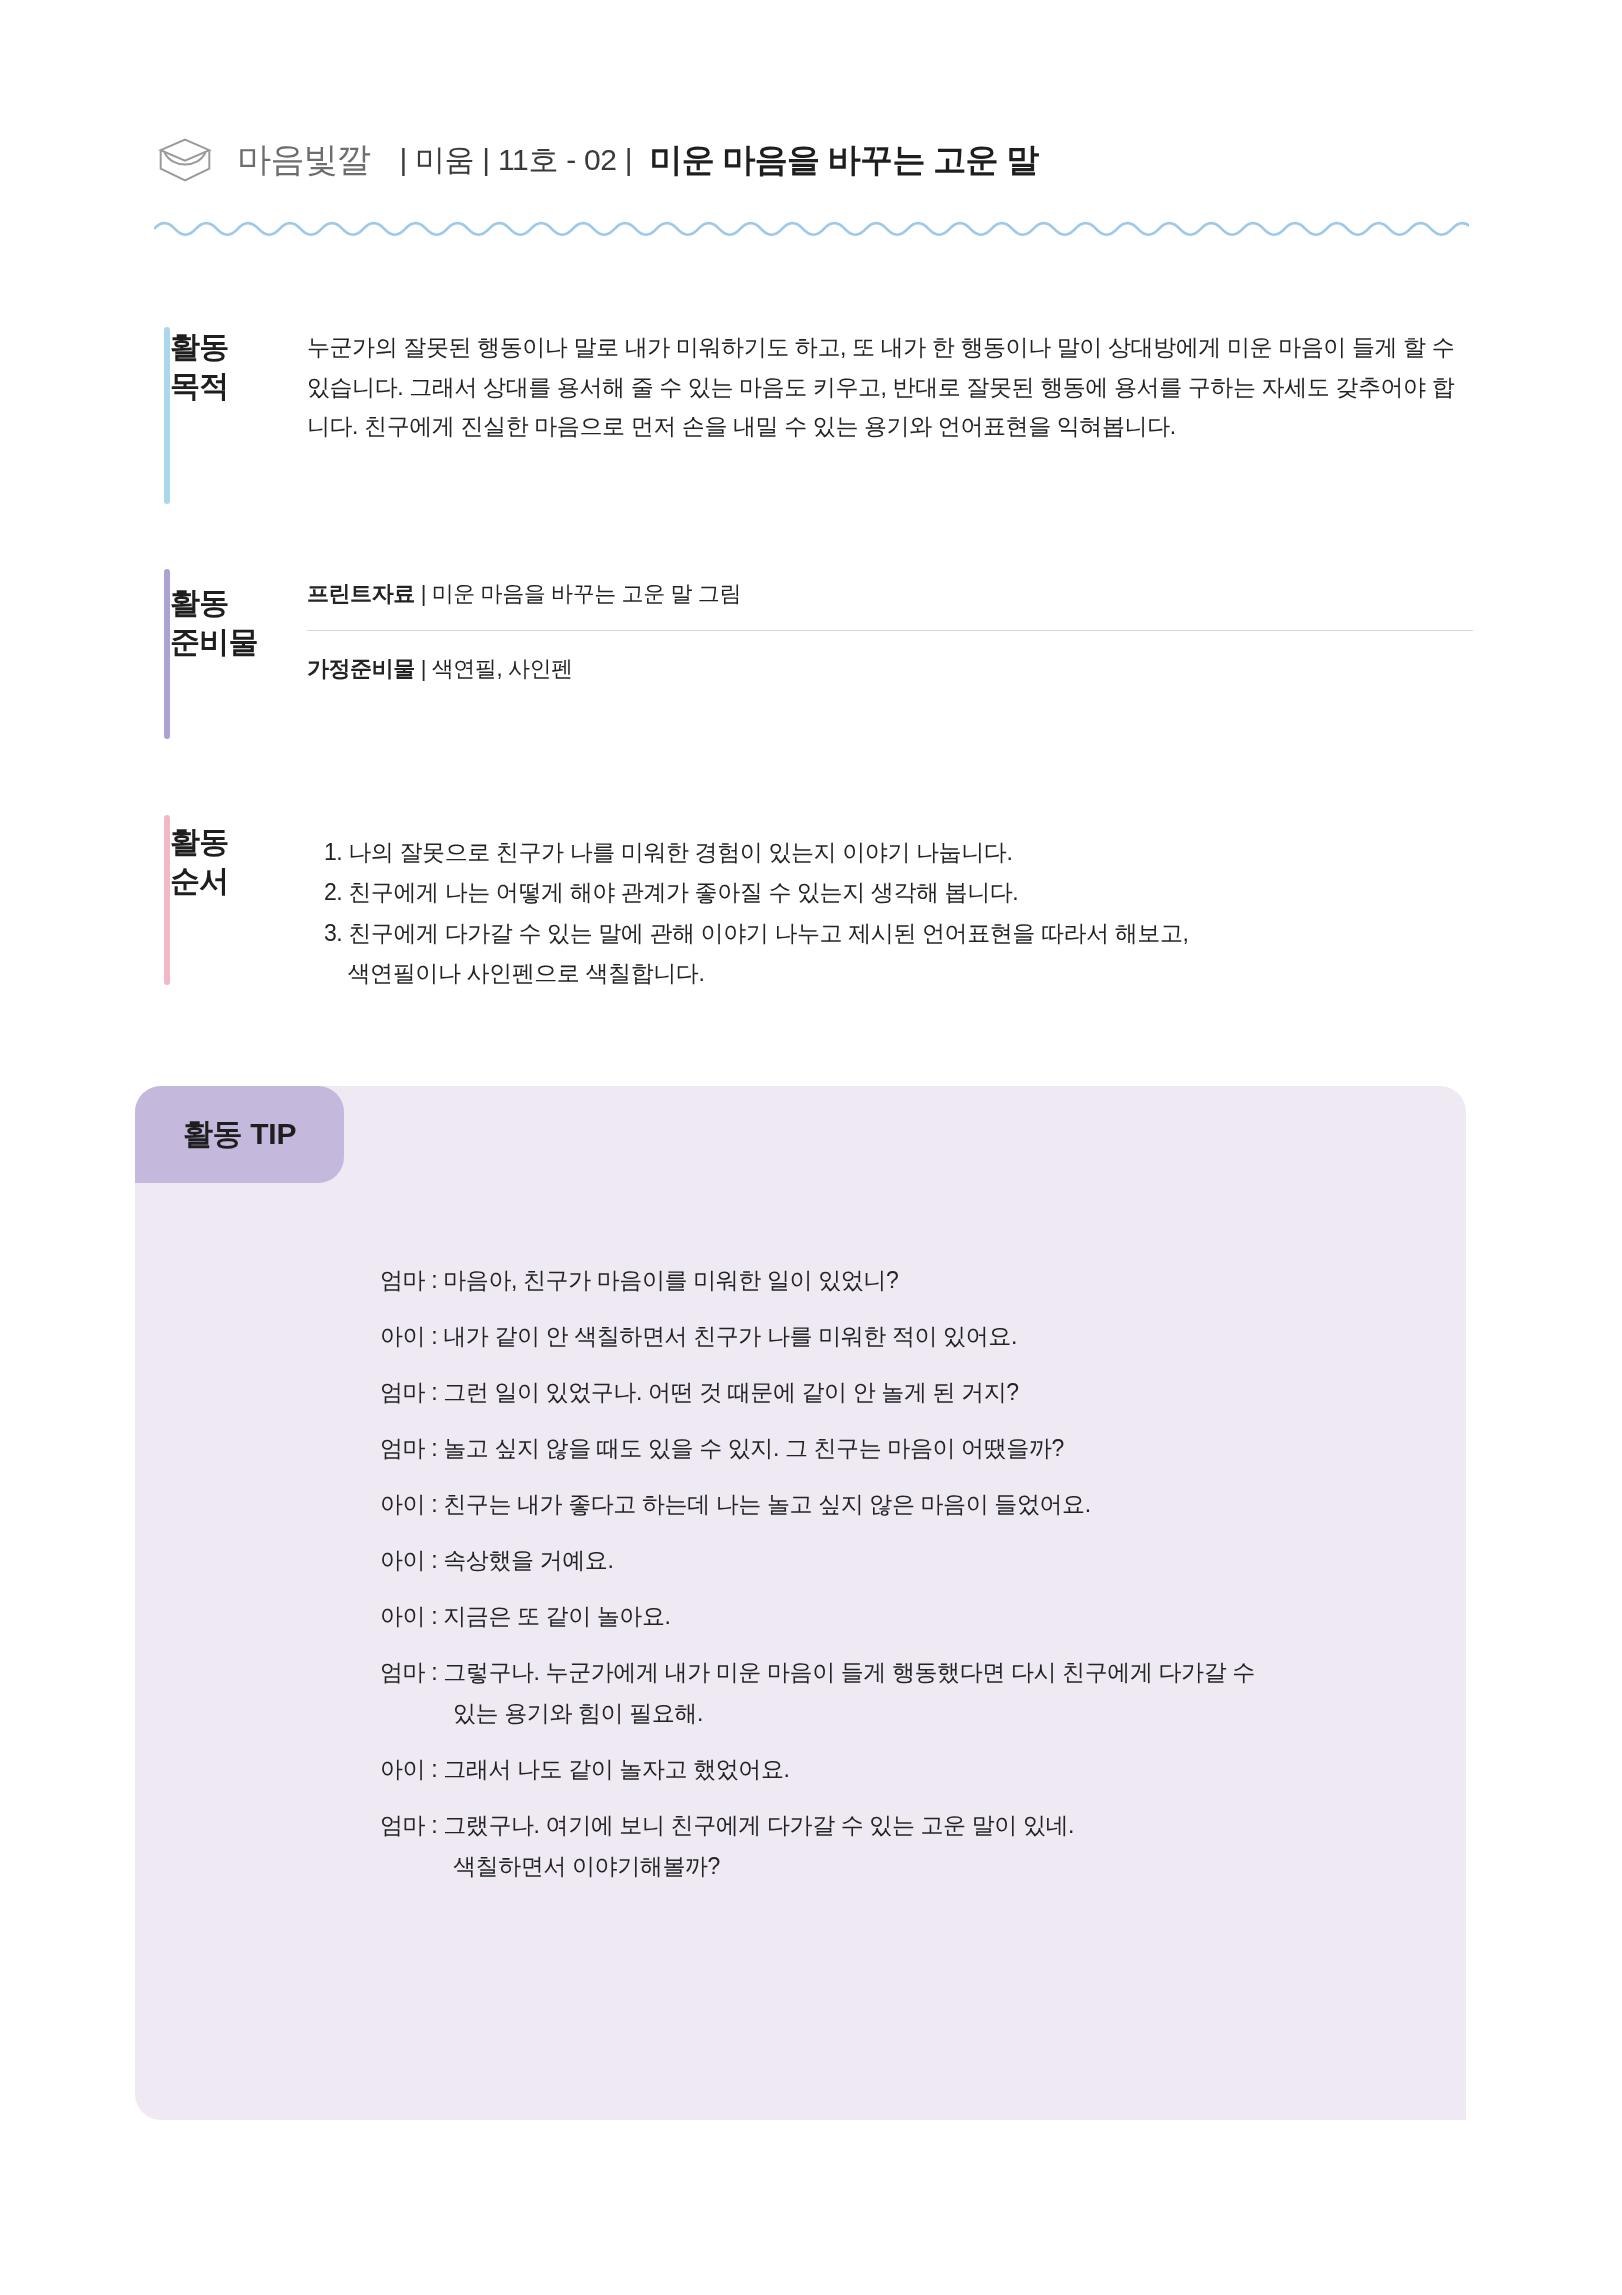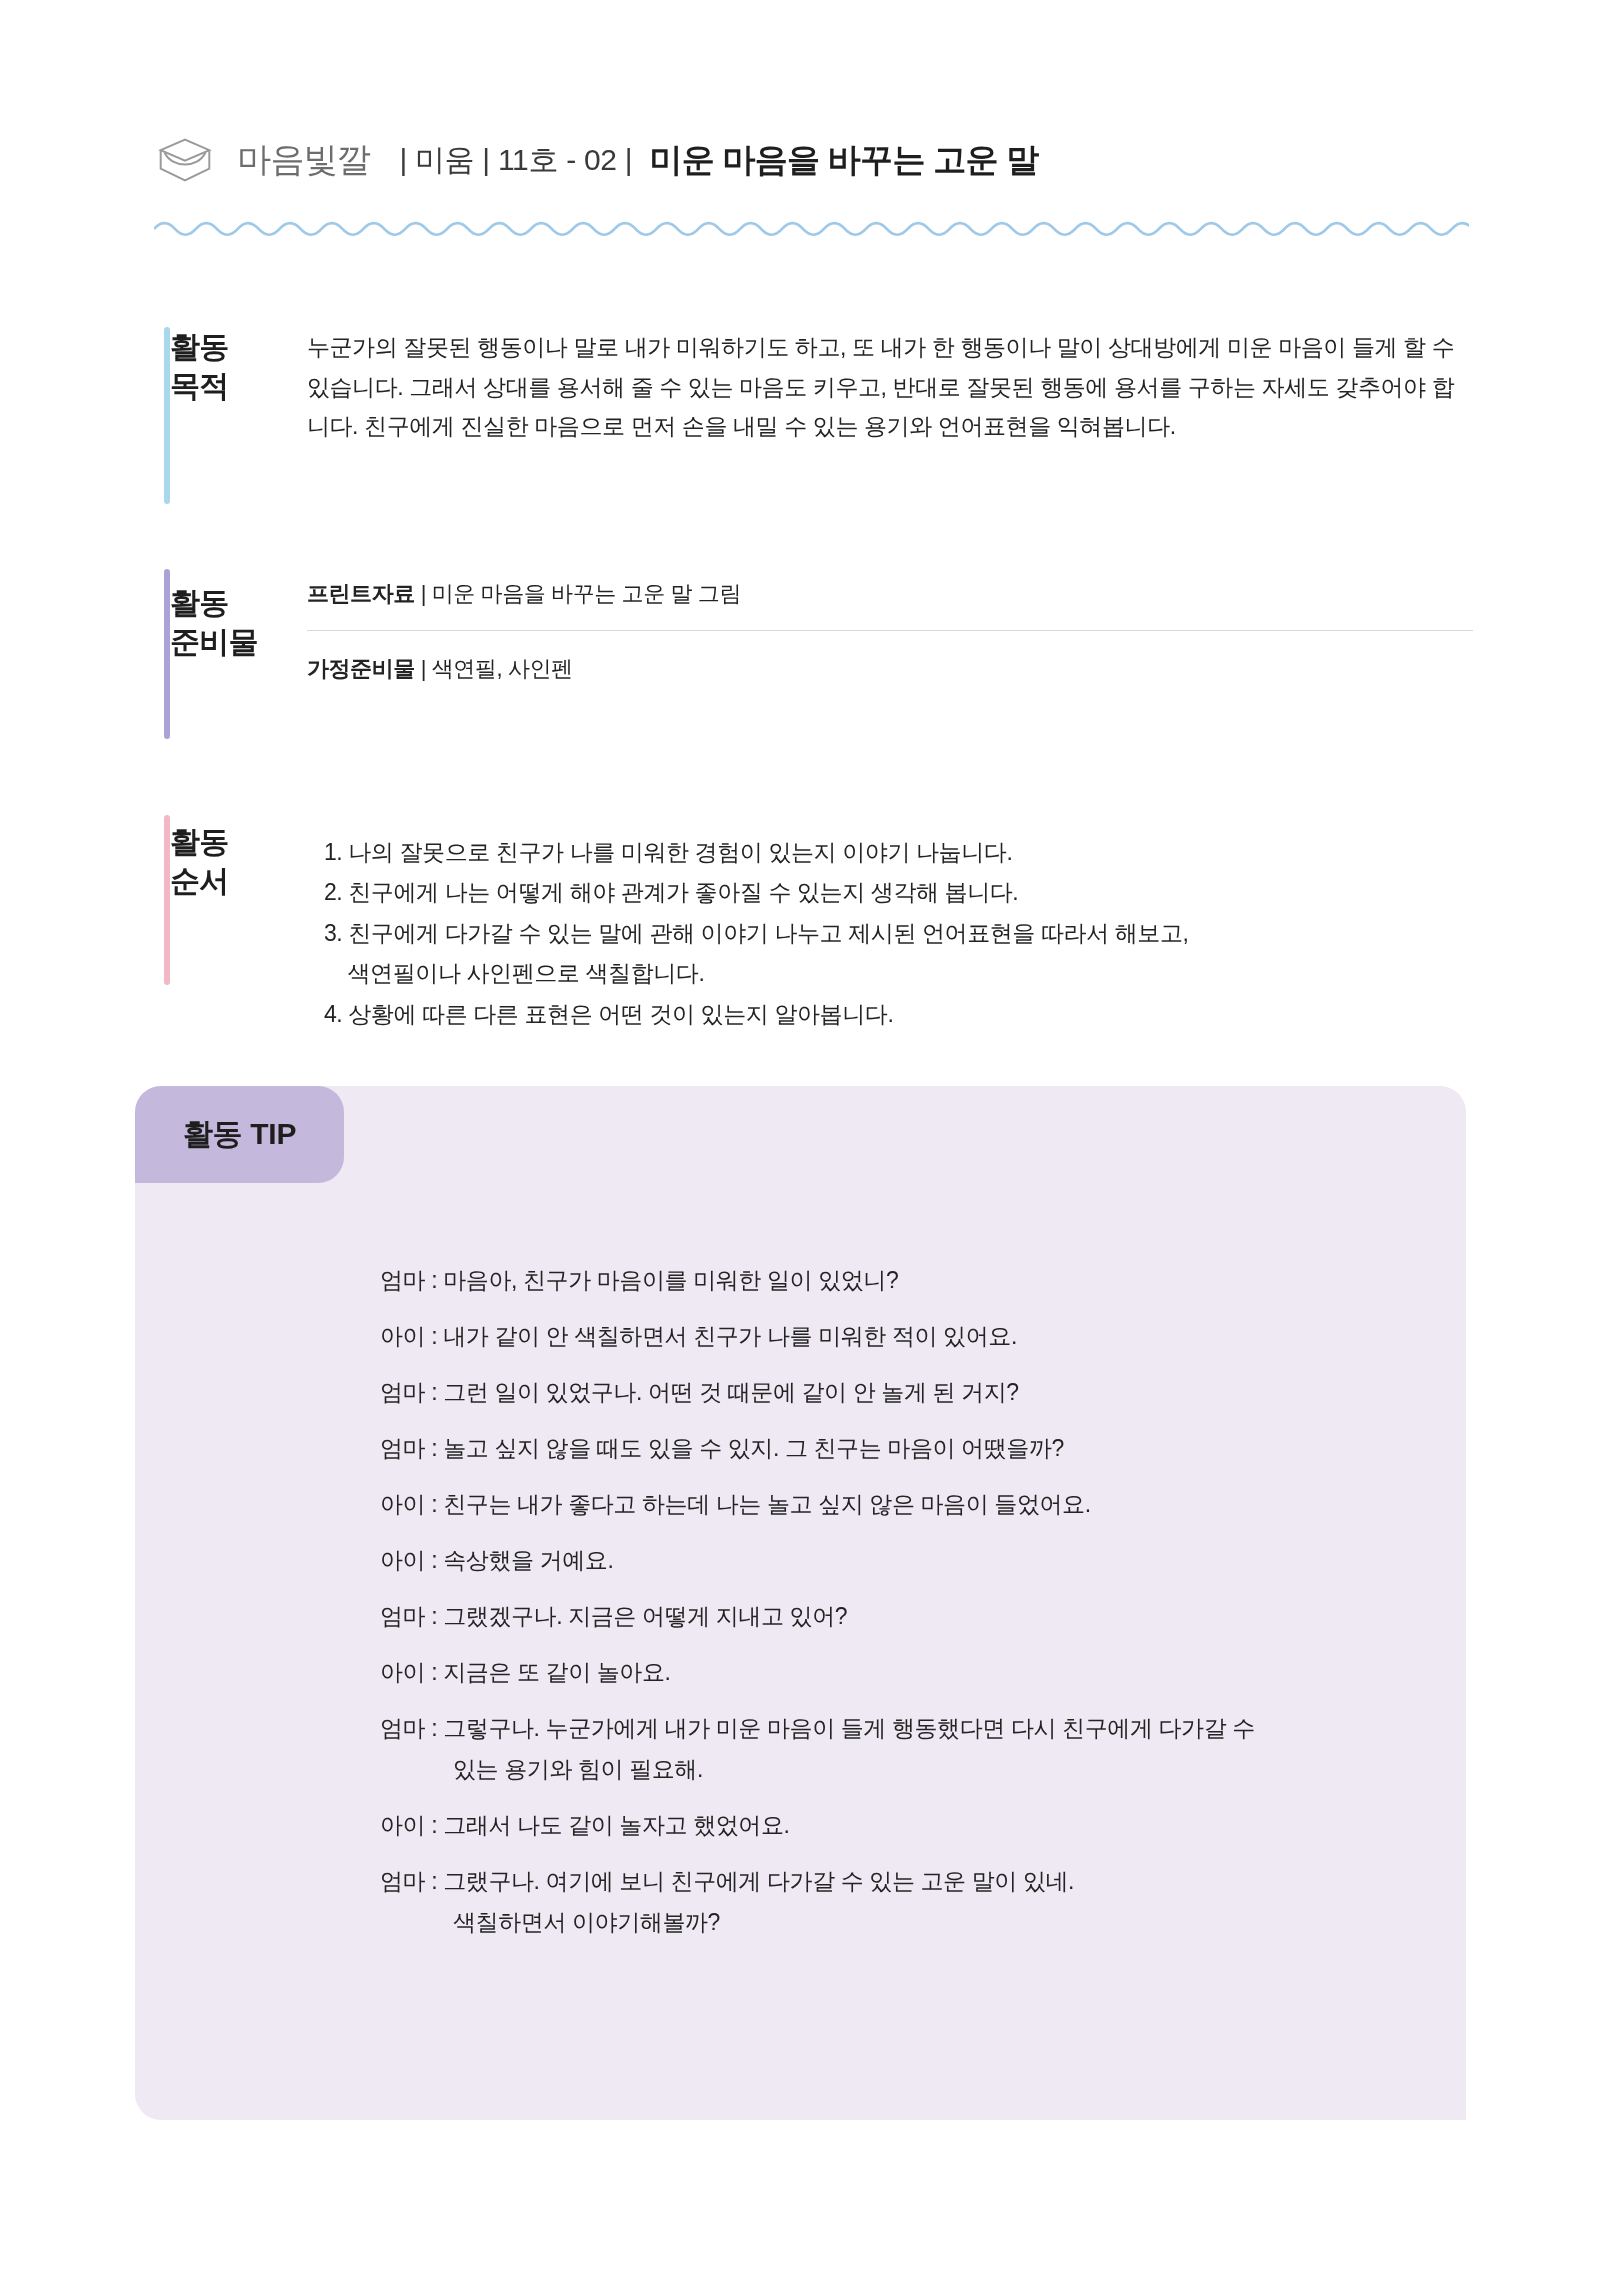--- a/index.html
+++ b/index.html
@@ -240,23 +240,20 @@
         <li>
           <span>1. 나의 잘못으로 친구가 나를 미워한 경험이 있는지 이야기 나눕니다.</span>
         </li>
         <li>
           <span>2. 친구에게 나는 어떻게 해야 관계가 좋아질 수 있는지 생각해 봅니다.</span>
         </li>
         <li>
           <span>3. 친구에게 다가갈 수 있는 말에 관해 이야기 나누고 제시된 언어표현을 따라서 해보고,</span>
           <span class="cont">색연필이나 사인펜으로 색칠합니다.</span>
         </li>
-        <li>
-          <span>4. 상황에 따른 다른 표현은 어떤 것이 있는지 알아봅니다.</span>
-        </li>
       </ul>
     </div>
   </div>
 
   <div class="tip-card"></div>
   <div class="tip-tab">
     <span>활동 TIP</span>
   </div>
 
   <div class="dialog">
@@ -278,24 +275,20 @@
     </div>
     <div class="dlg-line">
       <span class="spk">아이 :</span>
       <span>친구는 내가 좋다고 하는데 나는 놀고 싶지 않은 마음이 들었어요.</span>
     </div>
     <div class="dlg-line">
       <span class="spk">아이 :</span>
       <span>속상했을 거예요.</span>
     </div>
     <div class="dlg-line">
-      <span class="spk">엄마 :</span>
-      <span>그랬겠구나. 지금은 어떻게 지내고 있어?</span>
-    </div>
-    <div class="dlg-line">
       <span class="spk">아이 :</span>
       <span>지금은 또 같이 놀아요.</span>
     </div>
     <div class="dlg-line">
       <span class="spk">엄마 :</span>
       <span>그렇구나. 누군가에게 내가 미운 마음이 들게 행동했다면 다시 친구에게 다가갈 수</span>
       <span class="dlg-cont">있는 용기와 힘이 필요해.</span>
     </div>
     <div class="dlg-line">
       <span class="spk">아이 :</span>

